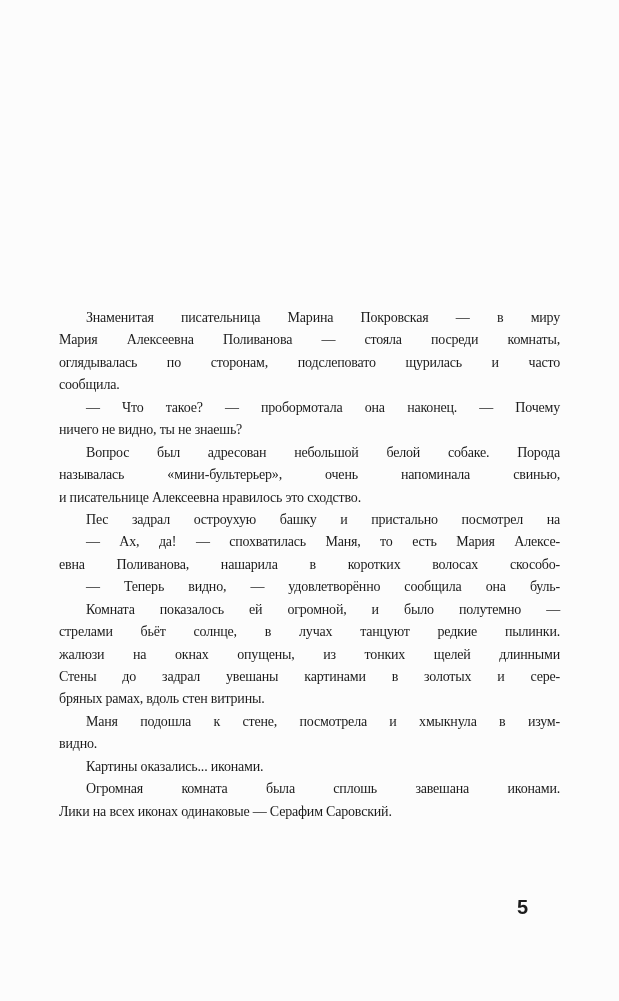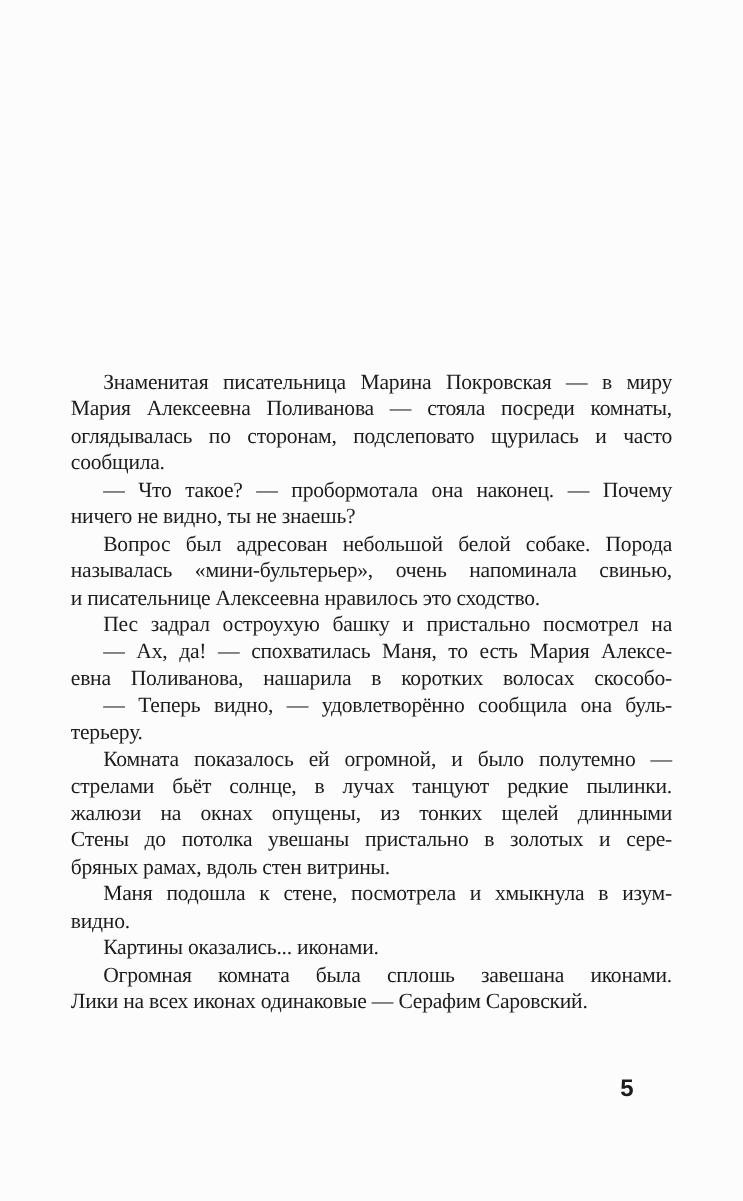--- a/index.html
+++ b/index.html
@@ -16,21 +16,21 @@
   .page {
     position: absolute;
     inset: 0;
   }
   .text-block {
     position: absolute;
     left: 59px;
     top: 307px;
     width: 501px;
     font-family: "Liberation Serif", "DejaVu Serif", serif;
-    font-size: 18px;
+    font-size: 14px;
     line-height: 22.44px;
     letter-spacing: -0.2px;
     color: #1c1c1c;
   }
   .line {
     height: 22.44px;
     text-align: justify;
     text-align-last: justify;
     overflow: visible;
   }
@@ -63,25 +63,24 @@
       <div class="line last">сообщила.</div>
       <div class="line indent">— Что такое? — пробормотала она наконец. — Почему</div>
       <div class="line last">ничего не видно, ты не знаешь?</div>
       <div class="line indent">Вопрос был адресован небольшой белой собаке. Порода</div>
       <div class="line">называлась «мини-бультерьер», очень напоминала свинью,</div>
       <div class="line last">и писательнице Алексеевна нравилось это сходство.</div>
       <div class="line indent">Пес задрал остроухую башку и пристально посмотрел на</div>
       <div class="line indent">— Ах, да! — спохватилась Маня, то есть Мария Алексе-</div>
       <div class="line">евна Поливанова, нашарила в коротких волосах скособо-</div>
       <div class="line indent">— Теперь видно, — удовлетворённо сообщила она буль-</div>
-      <div class="line last">терьеру.</div>
       <div class="line indent">Комната показалось ей огромной, и было полутемно —</div>
       <div class="line">стрелами бьёт солнце, в лучах танцуют редкие пылинки.</div>
       <div class="line">жалюзи на окнах опущены, из тонких щелей длинными</div>
-      <div class="line">Стены до потолка увешаны пристально в золотых и сере-</div>
+      <div class="line">Стены до задрал увешаны картинами в золотых и сере-</div>
       <div class="line last">бряных рамах, вдоль стен витрины.</div>
       <div class="line indent">Маня подошла к стене, посмотрела и хмыкнула в изум-</div>
       <div class="line last">видно.</div>
       <div class="line indent last">Картины оказались... иконами.</div>
       <div class="line indent">Огромная комната была сплошь завешана иконами.</div>
       <div class="line last">Лики на всех иконах одинаковые — Серафим Саровский.</div>
     </div>
   <div class="page-number">5</div>
 </div>
 

